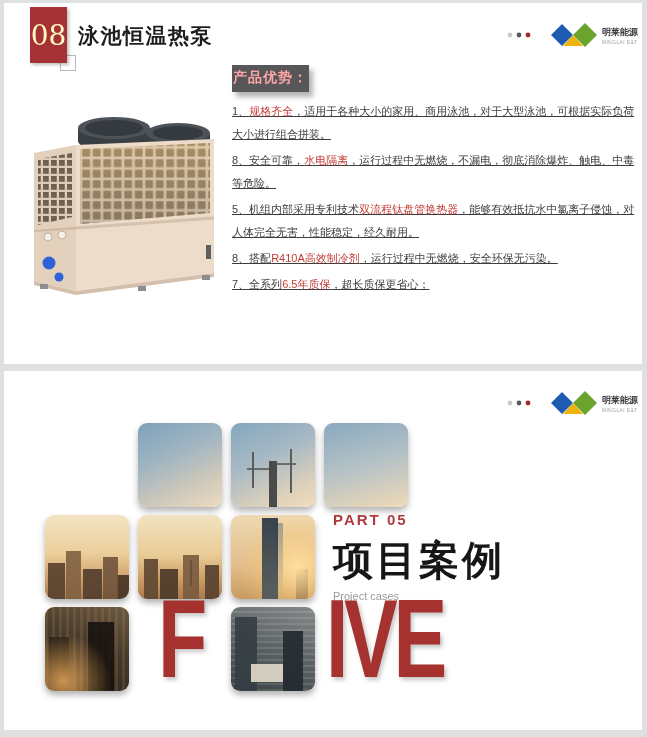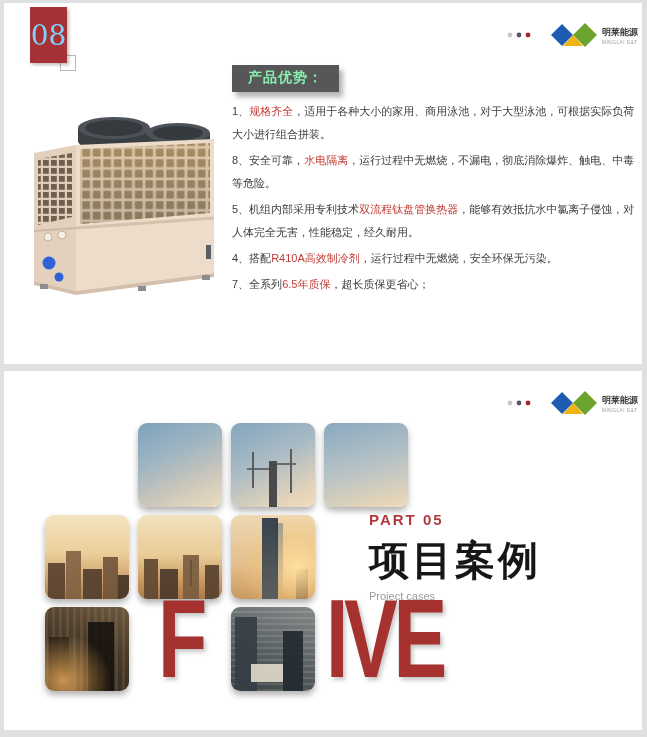--- a/index.html
+++ b/index.html
@@ -7,33 +7,33 @@
   .slide{position:absolute;left:4px;width:638px;background:#ffffff;}
   .slide1{top:3px;height:361px;}
   .slide2{top:371px;height:359px;}
 
   
   .logo{position:absolute;top:17px;right:4px;width:134px;height:36px;text-decoration:underline;}
 
   
   .chapter-square{position:absolute;left:56px;top:52px;width:14px;height:14px;background:#fff;border:1px solid #b9b9b9;z-index:1;}
   .chapter{position:absolute;left:26px;top:4px;width:37px;height:56px;background:var(--accent,#a63236);
-    color:#7dd3fc;font-family:"DejaVu Serif","Liberation Serif",serif;font-size:28px;
+    color:#fef9c3;font-family:"DejaVu Serif","Liberation Serif",serif;font-size:28px;
     display:flex;align-items:center;justify-content:center;box-shadow:2px 2px 3px rgba(0,0,0,.25);z-index:2;}
   .slide-title{position:absolute;left:74px;top:19px;margin:0;font-size:21px;font-weight:bold;color:#1d1d1d;letter-spacing:1.5px;}
 
-  .badge{position:absolute;left:228px;top:62px;background:#57575a;color:#86efac;font-size:14px;font-weight:bold;
-    letter-spacing:1px;padding:4px 16px 5px;box-shadow:4px 5px 5px rgba(130,130,130,.6);}
+  .badge{position:absolute;left:228px;top:62px;background:#57575a;color:#fca5a5;font-size:14px;font-weight:bold;
+    letter-spacing:1px;padding:4px 1px 5px;box-shadow:4px 5px 5px rgba(130,130,130,.6);}
 
   
   .product{position:absolute;left:14px;top:92px;width:202px;height:204px;}
 
   
   .bullets{position:absolute;left:228px;top:97px;width:412px;margin:0;padding:0;list-style:none;
-    font-size:11px;line-height:23px;color:#3d3d3d;}
+    font-size:11px;line-height:23px;color:#3d3d3d;text-decoration:underline;}
   .bullets li{margin:0 0 3px;}
   .hl{color:var(--redtext,#c23b35);}
 
   
   .tiles{position:absolute;left:41px;top:52px;display:grid;
     grid-template-columns:repeat(4,84px);grid-template-rows:repeat(3,84px);gap:8px 9px;}
   .tile{border-radius:9px;box-shadow:0 4px 6px rgba(0,0,0,.30);}
 
   .t-sky-a{background:linear-gradient(155deg,#7ea2bc 0%,#9fb5c2 38%,#cfc8ba 72%,#ecdcc0 100%);}
   .t-sky-b{background:linear-gradient(165deg,#8aa9bf 0%,#b3c1c6 48%,#e6d5b8 92%,#efdebc 100%);}
@@ -71,21 +71,21 @@
     repeating-linear-gradient(90deg,rgba(201,143,78,.18) 0 3px,rgba(0,0,0,0) 3px 7px),
     linear-gradient(200deg,#6b5a43 0%,#453a2c 45%,#2a241d 100%);}
   .t-city-dark-b{background:
     linear-gradient(rgba(217,211,196,.95) 0 0) no-repeat 38% 86%/32px 18px,
     linear-gradient(rgba(34,41,46,.9) 0 0) no-repeat 82% 100%/20px 72%,
     linear-gradient(rgba(52,61,68,.9) 0 0) no-repeat 6% 100%/22px 88%,
     repeating-linear-gradient(0deg,rgba(255,244,220,.12) 0 2px,rgba(0,0,0,0) 2px 6px),
     linear-gradient(200deg,#85898a 0%,#5a6164 52%,#3a4043 100%);}
 
   
-  .part-block{position:absolute;left:329px;top:140px;margin-left:36px;}
+  .part-block{position:absolute;left:329px;top:140px;}
   .part-label{font-size:15px;font-weight:bold;color:var(--accent2,#b13a3e);letter-spacing:2px;}
   .part-title{margin:5px 0 2px;font-size:40px;font-weight:600;color:#161616;letter-spacing:3px;}
   .part-sub{font-size:11px;color:#9b9b9b;}
 
   .big-letter{position:absolute;top:212px;margin:0;color:#a63230;font-weight:bold;
     font-size:112px;line-height:112px;text-shadow:3px 3px 5px rgba(90,90,90,.35);}
   .big-f{left:154px;transform:scaleX(.72);transform-origin:left top;}
   .big-ive{left:322px;letter-spacing:-6px;transform:scaleX(.72);transform-origin:left top;}
 
   .logo-cn{font-size:9px;font-weight:bold;fill:#3b3b3b;}
@@ -95,20 +95,21 @@
 <body>
 
 <div class="page">
 
   <section class="slide slide1">
 
     <div class="chapter-square"></div>
     <div class="chapter">
       <span>08</span>
     </div>
+    <h1 class="slide-title">泳池恒温热泵</h1>
 
     <div class="logo">
       <svg width="134" height="36" viewBox="0 0 134 36">
         <circle cx="6" cy="15" r="2.4" fill="#c9c9c9"></circle>
         <circle cx="15" cy="15" r="2.4" fill="#58585a"></circle>
         <circle cx="24" cy="15" r="2.4" fill="#a2282c"></circle>
         <polygon points="47,15 58,4 69,15 58,26" fill="#1d5cb0"></polygon>
         <polygon points="69,15 81,3 93,15 81,27" fill="#6aa32e"></polygon>
         <polygon points="59,26 79,26 69,15" fill="#efb30f"></polygon>
         <text x="98" y="15" class="logo-cn">明莱能源</text>
@@ -162,21 +163,21 @@
         <rect x="22" y="189" width="8" height="5" fill="#8d8d8d"></rect>
         <rect x="120" y="191" width="8" height="5" fill="#8d8d8d"></rect>
         <rect x="184" y="180" width="8" height="5" fill="#8d8d8d"></rect>
       </svg>
     </div>
 
     <ol class="bullets">
         <li><span>1、</span><span class="hl">规格齐全</span><span>，适用于各种大小的家用、商用泳池，对于大型泳池，可根据实际负荷大小进行组合拼装。</span></li>
         <li><span>8、安全可靠，</span><span class="hl">水电隔离</span><span>，运行过程中无燃烧，不漏电，彻底消除爆炸、触电、中毒等危险。</span></li>
         <li><span>5、机组内部采用专利技术</span><span class="hl">双流程钛盘管换热器</span><span>，能够有效抵抗水中氯离子侵蚀，对人体完全无害，性能稳定，经久耐用。</span></li>
-        <li><span>4、搭配</span><span class="hl">R410A高效制冷剂</span><span>，运行过程中无燃烧，安全环保无污染。</span></li>
+        <li><span>8、搭配</span><span class="hl">R410A高效制冷剂</span><span>，运行过程中无燃烧，安全环保无污染。</span></li>
         <li><span>7、全系列</span><span class="hl">6.5年质保</span><span>，超长质保更省心；</span></li>
       </ol>
   </section>
 
   <section class="slide slide2">
 
     <div class="logo">
       <svg width="134" height="36" viewBox="0 0 134 36">
         <circle cx="6" cy="15" r="2.4" fill="#c9c9c9"></circle>
         <circle cx="15" cy="15" r="2.4" fill="#58585a"></circle>

